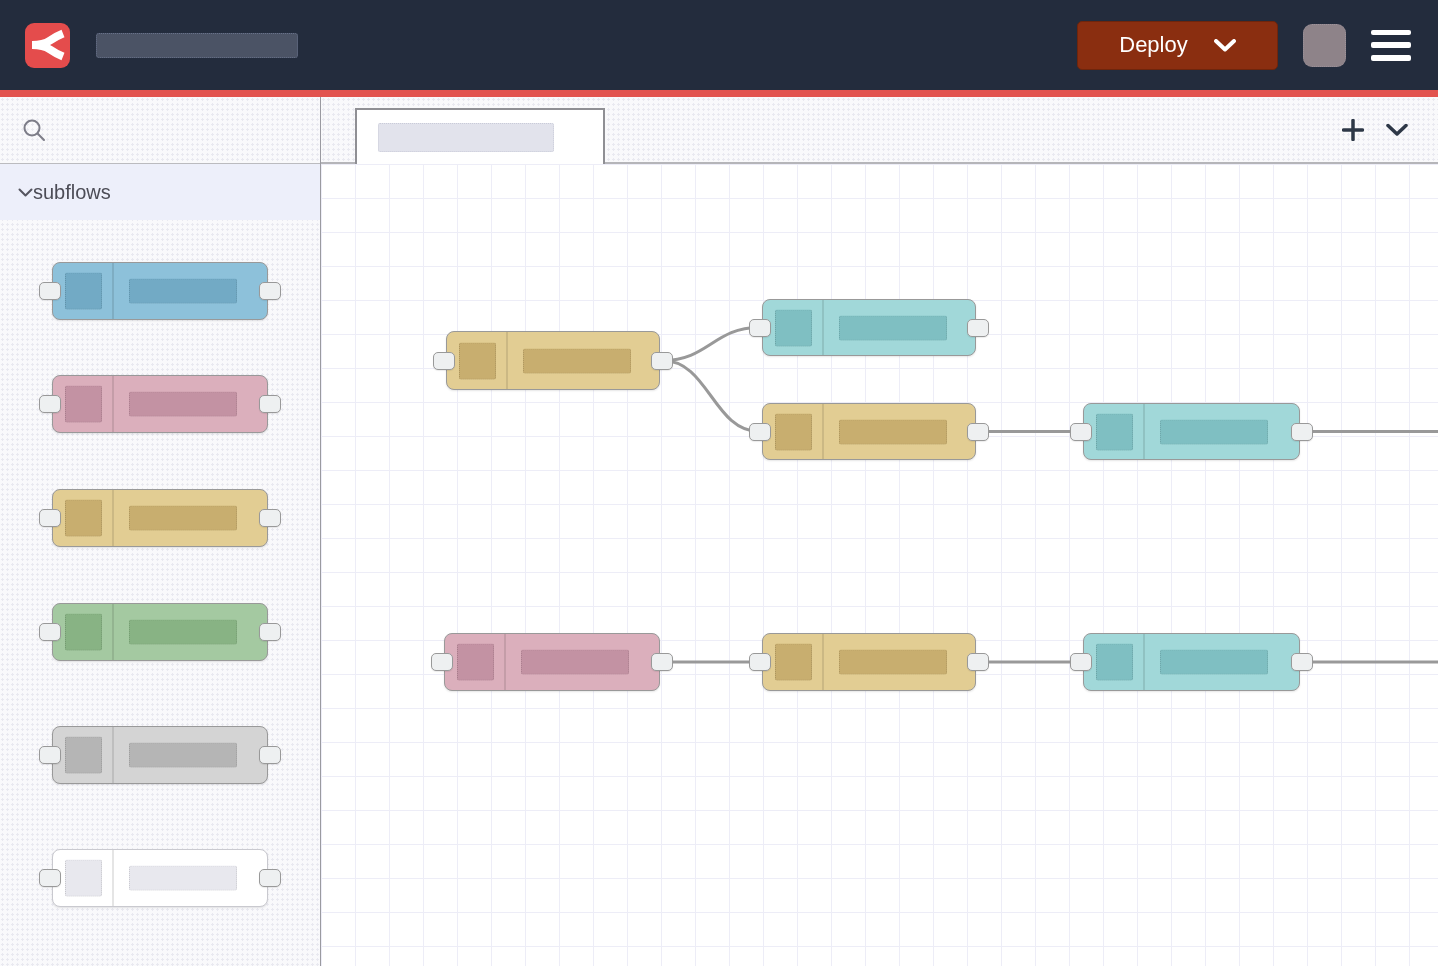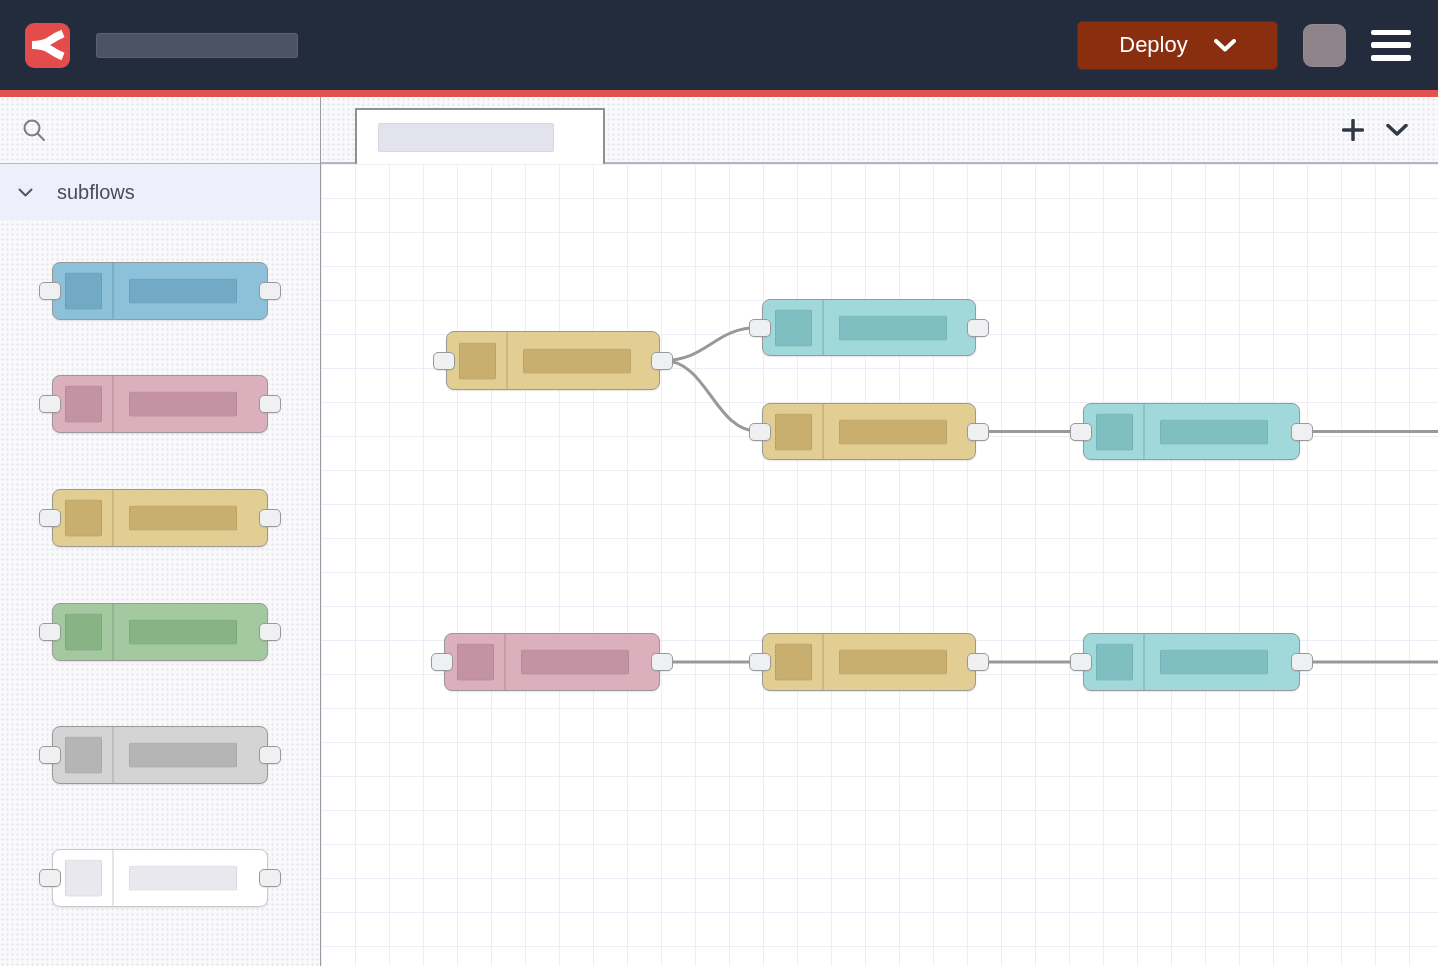--- a/index.html
+++ b/index.html
@@ -34,21 +34,21 @@
   
   .sidebar{
     position:absolute;left:0;top:97px;bottom:0;width:320px;
     background-color:#f9f9fb;
     background-image:radial-gradient(#e9e9f0 1px, rgba(0,0,0,0) 1.2px);
     background-size:5px 5px;
     border-right:1px solid #9a9aa0;
   }
   .search-row{height:67px;border-bottom:1px solid #bbbbbf;display:flex;align-items:center;padding-left:22px;box-sizing:border-box;cursor:pointer;}
   .section-header{
-    height:56px;background:#edeffa;display:flex;align-items:center;gap:24px;padding-left:18px;
+    height:56px;background:#edeffa;display:flex;align-items:center;gap:0;padding-left:18px;
     font-size:20px;color:#4c4c56;font-weight:500;cursor:pointer;
   }
   .palette{position:absolute;left:0;right:0;top:123px;bottom:0;}
   
   .main{position:absolute;left:321px;top:97px;right:0;bottom:0;}
   .tabbar{
     position:relative;height:65px;border-bottom:2px solid #b5b5b9;
     background-color:#f9f9fb;
     background-image:radial-gradient(#e9e9f0 1px, rgba(0,0,0,0) 1.2px);
     background-size:5px 5px;

